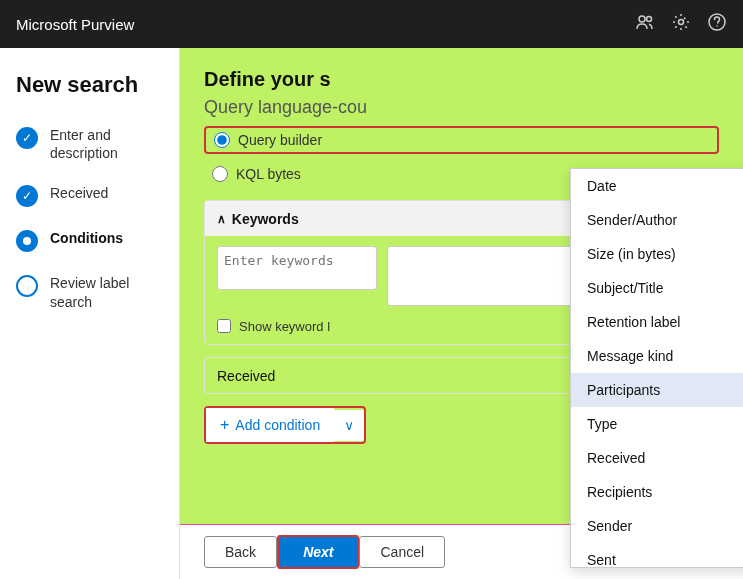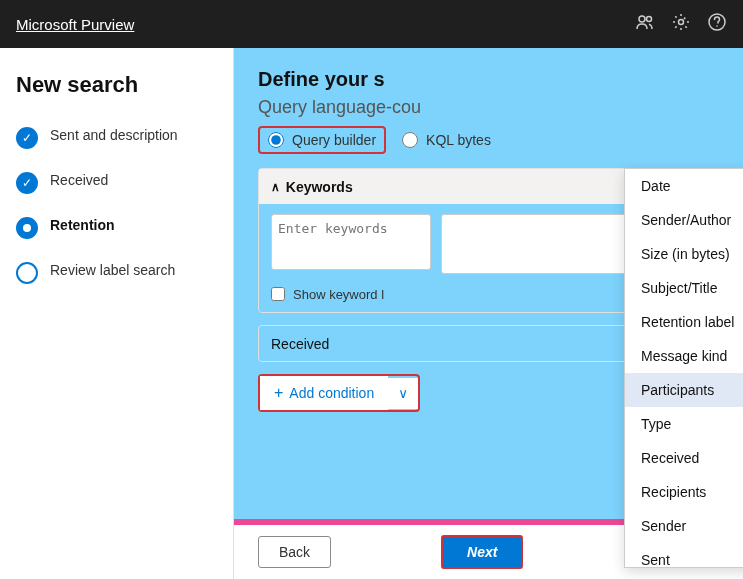--- a/index.html
+++ b/index.html
@@ -8,30 +8,30 @@
     
     .top-bar {
       background: #1f1f1f;
       color: white;
       height: 48px;
       display: flex;
       align-items: center;
       padding: 0 16px;
       justify-content: space-between;
     }
-    .top-bar-left { display: flex; align-items: flex-start; gap: 10px; text-decoration: underline; }
+    .top-bar-left { display: flex; align-items: flex-start; gap: 10px; }
     .top-bar-icons { display: flex; align-items: center; gap: 16px; }
     .top-bar-icon { color: #ccc; font-size: 18px; cursor: pointer; }
 
     
     .main-layout { display: flex; height: calc(579px - 48px); }
 
     
     .sidebar {
-      width: 234px;
+      width: 180px;
       background: white;
       border-right: 1px solid #e0e0e0;
       padding: 24px 16px;
       flex-shrink: 0;
     }
     .sidebar-title { font-size: 22px; font-weight: 700; color: #111; margin-bottom: 28px; }
 
     .nav-item { display: flex; align-items: flex-start; gap: 12px; margin-bottom: 22px; cursor: pointer; }
     .nav-circle {
       width: 22px; height: 22px; border-radius: 50%; border: 2px solid #0078d4;
@@ -40,30 +40,30 @@
     }
     .nav-circle.active { background: #0078d4; }
     .nav-circle.check { background: #0078d4; }
     .nav-circle .check-mark { color: white; font-size: 12px; }
     .nav-label { color: #333; font-size: 14px; line-height: 1.3; }
     .nav-label.bold { font-weight: 700; color: #111; }
 
     
     .content-area {
       flex: 1;
-      background: #7dd3fc;
+      background: #bef264;
       padding: 20px 24px;
       overflow: hidden;
       position: relative;
     }
     .content-title { font-size: 20px; font-weight: 700; color: #111; margin-bottom: 6px; }
     .content-subtitle { font-size: 18px; color: #555; margin-bottom: 8px; }
 
     
-    .radio-group { display: flex; flex-direction: row; gap: 8px; margin-bottom: 14px; }
+    .radio-group { display: flex; flex-direction: column; gap: 8px; margin-bottom: 14px; }
     .radio-option { display: flex; align-items: center; gap: 8px; cursor: pointer; }
     .radio-option input[type=radio] { accent-color: #0078d4; width: 16px; height: 16px; cursor: pointer; }
     .radio-label { font-size: 14px; color: #333; }
     .radio-option.selected-radio { border: 2px solid #d13438; border-radius: 4px; padding: 4px 8px; }
 
     
     .keywords-card {
       border: 1px solid #e0e0e0;
       border-radius: 4px;
       margin-bottom: 12px;
@@ -73,21 +73,21 @@
       padding: 8px 12px;
       display: flex;
       align-items: center;
       gap: 6px;
       font-weight: 700;
       font-size: 14px;
       color: #111;
     }
     .keywords-body { padding: 10px 12px; display: flex; gap: 10px; align-items: flex-start; }
     .keywords-textarea {
-      width: 160px; height: 56px; border: 1px solid #ccc; border-radius: 3px;
+      width: 160px; height: 44px; border: 1px solid #ccc; border-radius: 3px;
       padding: 6px; font-size: 13px; color: #999; resize: none;
     }
     .keywords-right { flex: 1; }
     .keywords-right-input {
       width: 100%; height: 60px; border: 1px solid #ccc; border-radius: 3px;
       padding: 6px; font-size: 13px; resize: none;
     }
     .trash-icon { color: #555; font-size: 16px; cursor: pointer; margin-left: auto; }
 
     
@@ -126,24 +126,23 @@
       padding: 8px 10px; border-left: 1px solid #e0e0e0;
       color: #0078d4; cursor: pointer; background: white;
       border: none; outline: none;
     }
 
     
     .bottom-actions {
       position: absolute;
       bottom: 0; left: 0; right: 0;
       background: white;
-      border-top: 6px solid #ec4899;
+      border-top: 1px solid #ec4899;
       display: flex;
       align-items: center;
-      justify-content: space-between;
       padding: 10px 24px;
     }
     .btn-back {
       background: white; border: 1px solid #8a8a8a; color: #333;
       padding: 7px 20px; border-radius: 3px; font-size: 14px; cursor: pointer;
     }
     .btn-next {
       background: #0078d4; border: 2px solid #d13438; color: white;
       padding: 7px 24px; border-radius: 3px; font-size: 14px; cursor: pointer; font-weight: 600; font-style: italic;
     }
@@ -209,35 +208,35 @@
 
 <div class="main-layout">
 
   <div class="sidebar">
     <div class="sidebar-title">New search</div>
 
     <div class="nav-item">
       <div class="nav-circle check">
         <span class="check-mark">✓</span>
       </div>
-      <span class="nav-label">Sent and description</span>
+      <span class="nav-label">Enter and description</span>
     </div>
 
     <div class="nav-item">
       <div class="nav-circle check">
         <span class="check-mark">✓</span>
       </div>
       <span class="nav-label">Received</span>
     </div>
 
     <div class="nav-item">
       <div class="nav-circle active">
         <span style="width:8px;height:8px;background:white;border-radius:50%;display:block;"></span>
       </div>
-      <span class="nav-label bold">Retention</span>
+      <span class="nav-label bold">Conditions</span>
     </div>
 
     <div class="nav-item">
       <div class="nav-circle"></div>
       <span class="nav-label">Review label search</span>
     </div>
   </div>
 
   <div class="content-area">
     <div class="content-title">Define your s</div>

